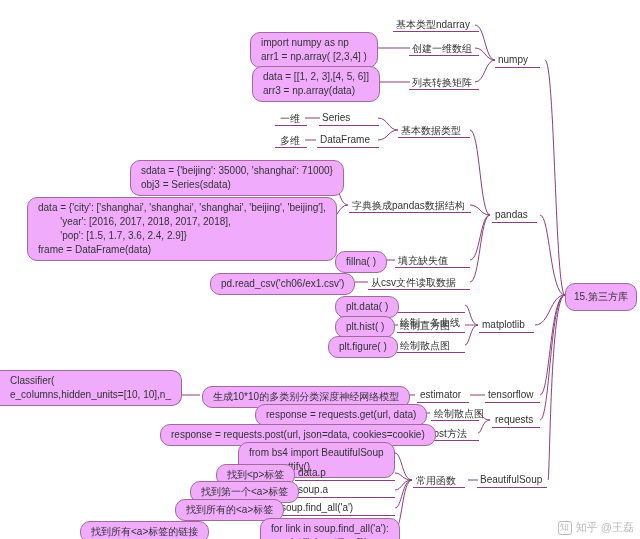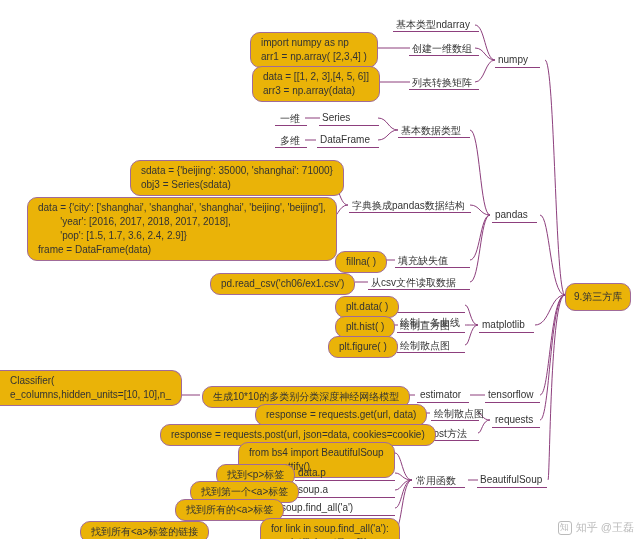--- a/index.html
+++ b/index.html
@@ -1,16 +1,16 @@
 <!DOCTYPE html>
 <html><head>
 <meta charset="utf-8">
 <style>
   html,body{margin:0;padding:0;font-family:"Helvetica Neue",Arial,sans-serif;font-size:10px;background:#fff;color:#333;width:640px;height:539px;overflow:hidden;position:relative}
-  .node{position:absolute;border:1px solid #a06b99;border-radius:10px;padding:3px 10px;background:#eab308;white-space:nowrap;line-height:14px}
+  .node{position:absolute;border:1px solid #a06b99;border-radius:10px;padding:3px 10px;background:#f0abfc;white-space:nowrap;line-height:14px}
   .node.multi{white-space:pre}
   .plain{position:absolute;white-space:nowrap;color:#333}
   svg.links{position:absolute;left:0;top:0;width:640px;height:539px;pointer-events:none}
   svg.links path{fill:none;stroke:#8d3f7d;stroke-width:1}
   .underline{position:absolute;border-bottom:1px solid #8d3f7d}
   .watermark{position:absolute;right:6px;bottom:4px;color:#bbb;font-size:11px;display:flex;align-items:center;gap:4px}
   .wm-icon{width:12px;height:12px;border:1.5px solid #bbb;border-radius:3px;display:inline-block;position:relative}
   .wm-icon:before{content:"知";position:absolute;left:1px;top:-1px;font-size:9px;color:#bbb}
 </style>
 </head>
@@ -65,21 +65,21 @@
   <path d="M412,480 C402,480 402,473 395,473"></path>
   <path d="M412,480 C402,480 402,490 395,490"></path>
   <path d="M412,480 C402,480 402,508 395,508"></path>
   <path d="M412,480 C402,480 402,530 395,530"></path>
   <path d="M295,473 L285,473"></path>
   <path d="M295,490 L285,490"></path>
   <path d="M278,508 L270,508"></path>
   <path d="M200,530 L190,530"></path>
 </svg>
 
-<div class="node" style="left:565px;top:283px;padding:6px 8px">9.第三方库</div>
+<div class="node" style="left:565px;top:283px;padding:6px 8px">15.第三方库</div>
 
 <div class="plain" style="left:498px;top:54px">numpy</div>
 <div class="underline" style="left:495px;top:67px;width:45px"></div>
 <div class="plain" style="left:396px;top:18px">基本类型ndarray</div>
 <div class="underline" style="left:393px;top:31px;width:86px"></div>
 <div class="plain" style="left:412px;top:42px">创建一维数组</div>
 <div class="underline" style="left:409px;top:55px;width:70px"></div>
 <div class="node multi" style="left:250px;top:32px">import numpy as np
 arr1 = np.array( [2,3,4] )</div>
 <div class="plain" style="left:412px;top:76px">列表转换矩阵</div>

